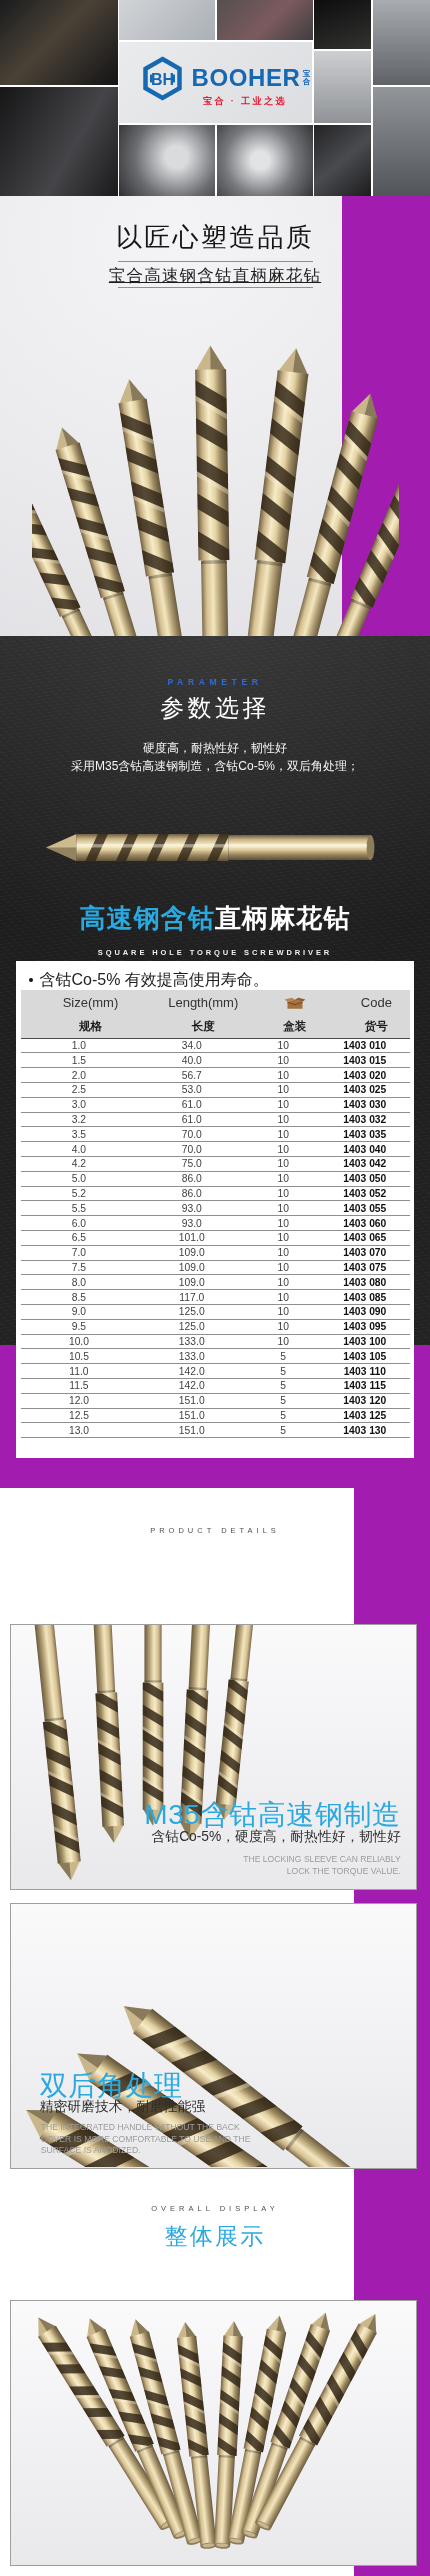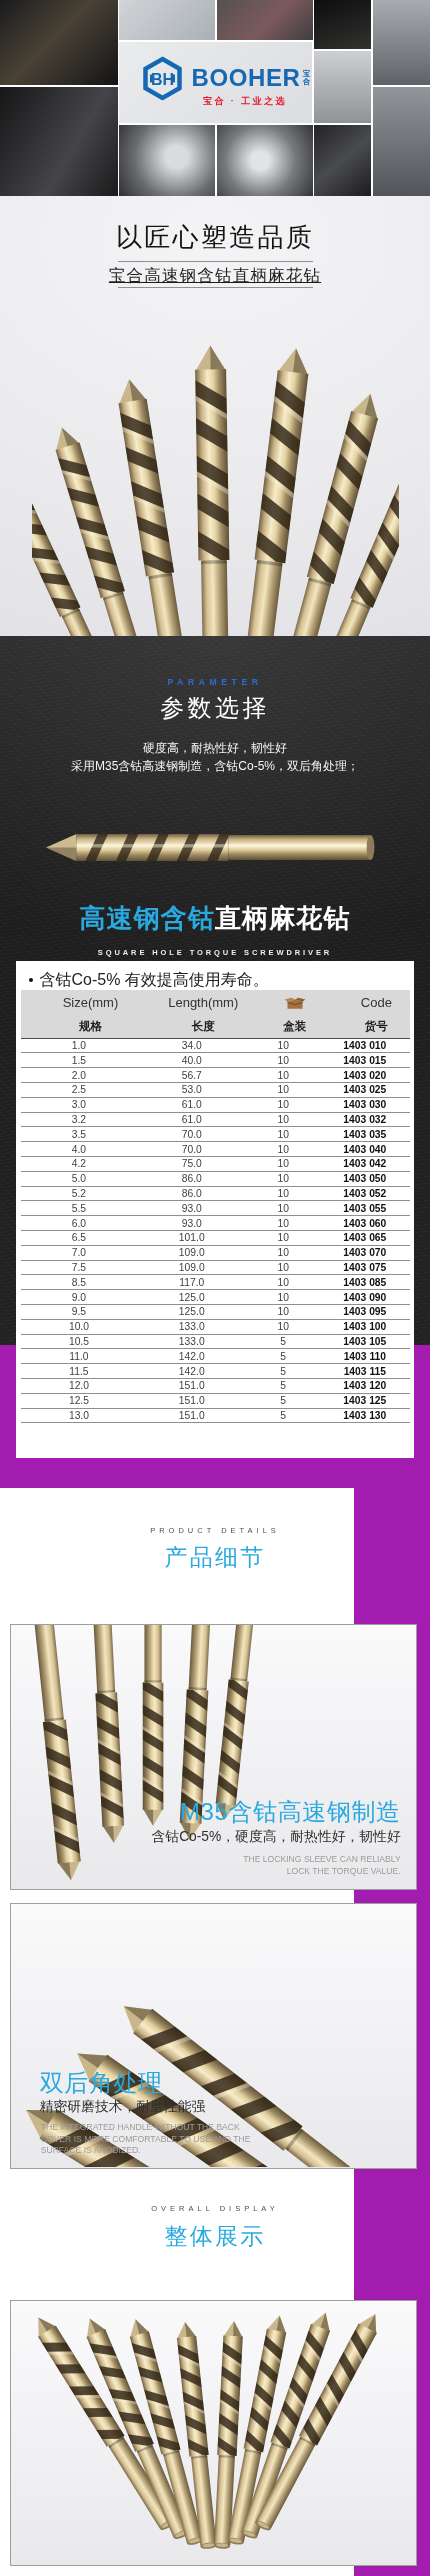--- a/index.html
+++ b/index.html
@@ -21,21 +21,21 @@
   .t-j{left:217px;top:125px;width:96px;height:71px;background:radial-gradient(circle at 45% 50%,#e2e3e5 0 14%,#77797d 55%,#333436);}
   .t-k{left:314px;top:125px;width:57px;height:71px;background:linear-gradient(140deg,#232325,#4a4b4f 50%,#1c1c1e);}
   .logo-panel{left:119px;top:42px;width:193px;height:81px;background:linear-gradient(135deg,#eaebed,#dbdde0);}
   .logo-row{position:absolute;left:20.6px;top:13.8px;display:flex;align-items:center;}
   .brand-word{font-size:24px;font-weight:bold;color:#1668b3;letter-spacing:0.6px;margin-left:6.9px;line-height:1;}
   .brand-cjk{display:flex;flex-direction:column;font-size:7.5px;font-weight:bold;color:#1668b3;margin-left:2.3px;line-height:1.1;}
   .tagline{position:absolute;left:63px;top:53px;width:126px;text-align:center;font-size:9.2px;font-weight:bold;
            color:#e8132c;letter-spacing:2.3px;white-space:nowrap;}
 
   
-  .hero{position:absolute;top:196px;left:0;width:430px;height:441px;
+  .hero{position:absolute;top:196px;left:0;width:342px;height:441px;
         background:radial-gradient(140% 100% at 50% 10%,#f4f4f6 0%,#ebebee 55%,#e2e2e6 100%);}
   .hero-title{position:absolute;top:24px;left:0;width:430px;text-align:center;font-size:26px;color:#151515;letter-spacing:2.3px;}
   .hero-rule{position:absolute;left:118px;width:195px;height:1.1px;background:#8f8f8f;}
   .rule1{top:65px;} .rule2{top:91px;}
   .hero-sub{position:absolute;top:69px;left:0;width:430px;text-align:center;font-size:16.6px;color:#1d1d1d;letter-spacing:1.1px;text-decoration:underline;}
 
   
   .dark{position:absolute;top:636px;left:0;width:430px;height:709px;
         background:
           radial-gradient(120% 90% at 50% 0%,rgba(255,255,255,.06),transparent 60%),
@@ -69,21 +69,21 @@
   .detailsec{position:absolute;top:1488px;left:0;width:354px;height:1088px;background:#fff;}
   .eyebrow{position:absolute;left:0;width:430px;text-align:center;font-size:7.5px;letter-spacing:4px;color:#4f4f4f;}
   .blue-heading{position:absolute;left:0;width:430px;text-align:center;font-size:23px;color:#29a9e0;letter-spacing:2.3px;}
   .eb-details{top:38px;} .h-details{top:54px;}
   .eb-overall{top:716px;} .h-overall{top:733px;}
   .card{position:absolute;left:9.7px;width:405px;border:0.6px solid #9e9e9e;
         background:linear-gradient(180deg,#fafafb 0%,#f0f0f3 60%,#e9e9ec 100%);overflow:hidden;}
   .card1{top:136px;height:264px;}
   .card2{top:415px;height:264px;}
   .card3{top:812px;height:264px;}
-  .card-title{position:absolute;font-size:24px;color:#29a9e0;letter-spacing:0.6px;}
+  .card-title{position:absolute;font-size:28px;color:#29a9e0;letter-spacing:0.6px;}
   .card-sub{position:absolute;font-size:13.8px;color:#2f2f2f;}
   .card-cap{position:absolute;font-size:8.6px;color:#9b9b9b;line-height:11.5px;}
   .card1 .card-title{top:171px;right:15px;text-align:right;}
   .card1 .card-sub{top:203px;right:15px;text-align:right;}
   .card1 .card-cap{top:229px;right:15px;text-align:right;}
   .card2 .card-title{top:163px;left:29px;}
   .card2 .card-sub{top:194px;left:29px;}
   .card2 .card-cap{top:218px;left:30px;}
   .scene{position:absolute;}
 </style>
@@ -358,20 +358,26 @@
               <td class="c2">10</td>
               <td class="c3">1403 070</td>
             </tr>
             <tr>
               <td class="c0">7.5</td>
               <td class="c1">109.0</td>
               <td class="c2">10</td>
               <td class="c3">1403 075</td>
             </tr>
             <tr>
+              <td class="c0">8.0</td>
+              <td class="c1">109.0</td>
+              <td class="c2">10</td>
+              <td class="c3">1403 080</td>
+            </tr>
+            <tr>
               <td class="c0">8.5</td>
               <td class="c1">117.0</td>
               <td class="c2">10</td>
               <td class="c3">1403 085</td>
             </tr>
             <tr>
               <td class="c0">9.0</td>
               <td class="c1">125.0</td>
               <td class="c2">10</td>
               <td class="c3">1403 090</td>
@@ -424,21 +430,20 @@
               <td class="c2">5</td>
               <td class="c3">1403 130</td>
             </tr>
           </tbody>
       </table>
     </div>
   </div>
 
   <div class="detailsec">
     <div class="eyebrow eb-details">PRODUCT DETAILS</div>
-    <div class="blue-heading h-details">产品细节</div>
 
     <div class="card card1">
       <svg class="scene" style="left:0;top:0;" width="252" height="263" viewBox="0 0 440 458">
         <g transform="translate(105,445) rotate(174)">
             <use href="#drillV" transform="scale(1.12) translate(-22,0)"></use>
           </g>
         <g transform="translate(180,380) rotate(177)">
             <use href="#drillV" transform="scale(1.05) translate(-22,0)"></use>
           </g>
         <g transform="translate(248,350) rotate(180)">

